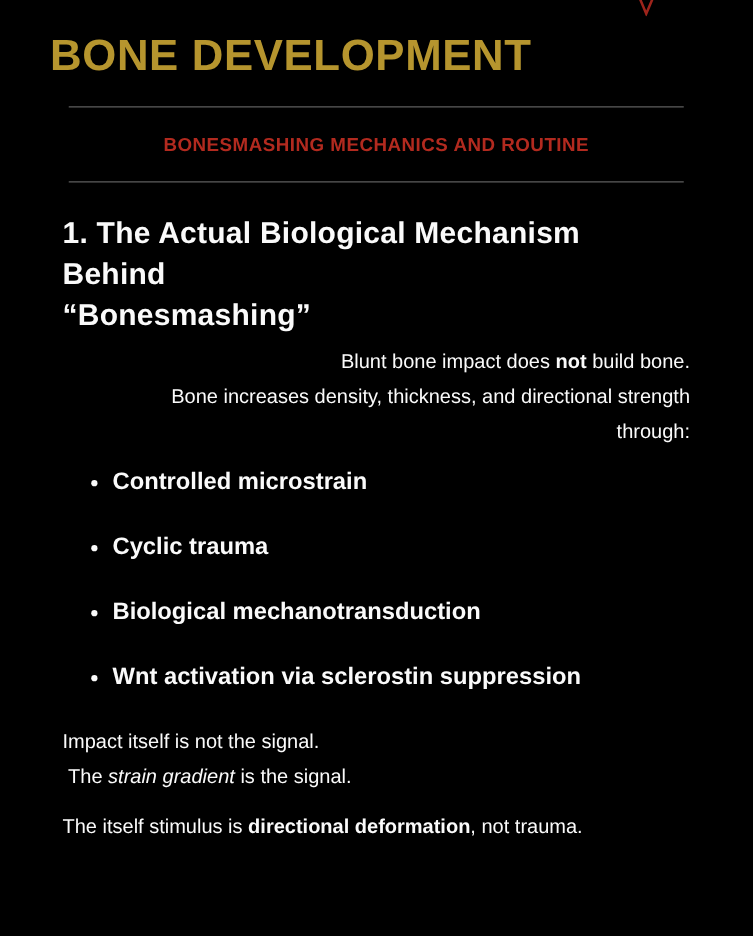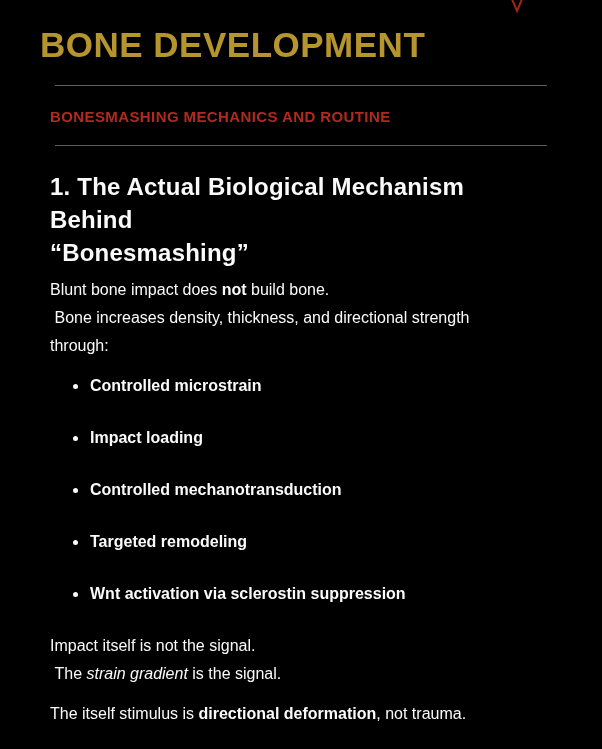--- a/index.html
+++ b/index.html
@@ -27,51 +27,52 @@
   }
   .divider {
     border:none;
     border-top:1px solid var(--divider,#5E5E5E);
     margin:0 55px;
   }
   .divider-top { margin-top:19px; }
   .divider-bottom { margin-top:16px; }
   .page-subtitle {
     margin:19px 50px 0;
+    text-align:center;
     font-size:15px;
     font-weight:800;
     letter-spacing:0.4px;
     line-height:24px;
     color:var(--red,#B22A1F);
   }
   .section-heading {
     margin:24px 50px 0;
     font-size:24px;
     font-weight:700;
     line-height:33px;
     letter-spacing:0.2px;
     white-space:pre-wrap;
   }
   .para {
     margin:0 50px;
     font-size:16px;
     line-height:28px;
     white-space:pre-wrap;
   }
-  .intro-para   { margin-top:7px; }
+  .intro-para   { margin-top:7px;text-align:right; }
   .signal-para  { margin-top:9px; }
   .conclusion-para { margin-top:12px; }
   .mechanism-list {
     margin:12px 50px 0;
     padding:0 0 0 40px;
     list-style:none;
   }
   .mechanism-list li {
     position:relative;
-    font-size:16px;
+    font-size:19px;
     font-weight:700;
     line-height:28px;
     margin-bottom:24px;
   }
   .mechanism-list li::before {
     content:"";
     position:absolute;
     left:-17px; top:11.5px;
     width:5px; height:5px;
     border-radius:50%;
@@ -96,23 +97,22 @@
     <hr class="divider divider-bottom">
   </header>
 
   <main>
     <h3 class="section-heading"><span>1. The Actual Biological Mechanism Behind</span><br><span>“Bonesmashing”</span></h3>
 
     <p class="para intro-para"><span>Blunt bone impact does </span><strong>not</strong><span> build bone.</span><br><span> Bone increases density, thickness, and directional strength</span><br><span>through:</span></p>
 
     <ul class="mechanism-list">
       <li><span>Controlled microstrain</span></li>
-      <li><span>Impact loading</span></li>
-      <li><span>Controlled mechanotransduction</span></li>
-      <li><span>Targeted remodeling</span></li>
+      <li><span>Cyclic trauma</span></li>
+      <li><span>Biological mechanotransduction</span></li>
       <li><span>Wnt activation via sclerostin suppression</span></li>
     </ul>
 
     <p class="para signal-para"><span>Impact itself is not the signal.</span><br><span> The </span><em>strain gradient</em><span> is the signal.</span></p>
 
     <p class="para conclusion-para"><span>The itself stimulus is </span><strong>directional deformation</strong><span>, not trauma.</span></p>
   </main>
 
 </div>
 

